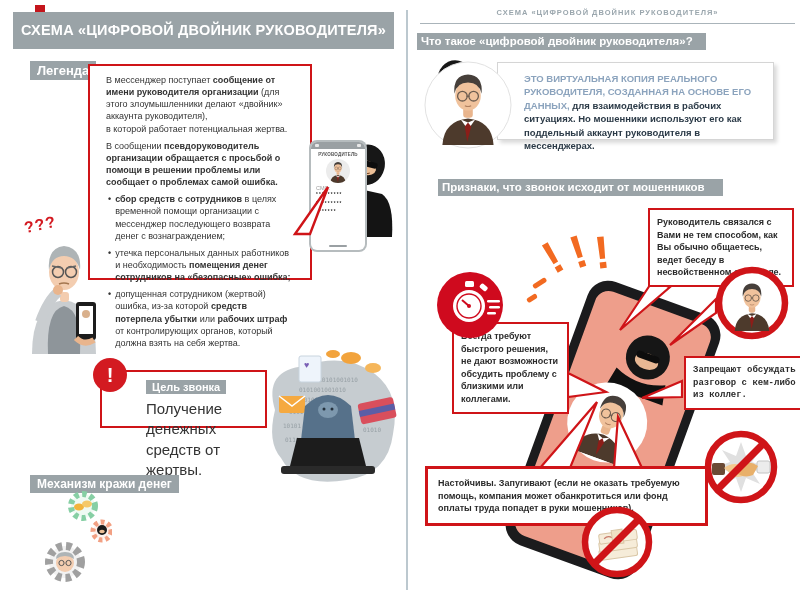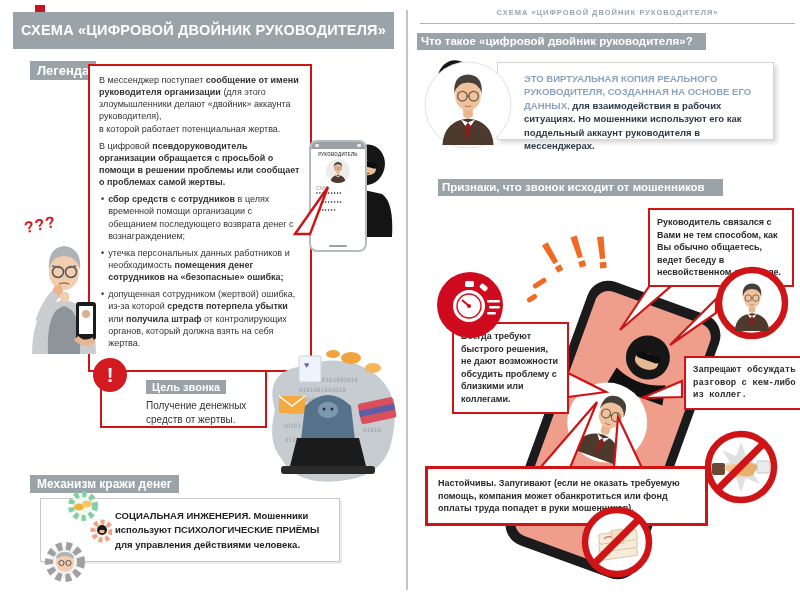--- a/index.html
+++ b/index.html
@@ -9,22 +9,22 @@
   
   .graybar{background:#9aa3a7;color:#fff;font-weight:700;}
   .seg-b{font-weight:700;}
   .muted{color:#8ba3bd;font-weight:600;}
   .navy{color:#2b3a47;font-weight:700;}
   
   #red-marker{left:35px;top:5px;width:10px;height:10px;background:#c4151c;}
   #left-title{left:13px;top:12px;width:381px;height:37px;line-height:37px;
       text-align:center;font-size:14.5px;letter-spacing:.2px;}
   #legend-label{left:30px;top:61px;padding:2px 7px;font-size:13px;}
-  #legend-box{left:88px;top:64px;width:224px;height:308px;border:2.5px solid #cf1418;
-      background:#fff;padding:8px 9px;box-sizing:border-box;font-size:9px;line-height:1.35;}
+  #legend-box{left:88px;top:64px;width:224px;height:216px;border:2.5px solid #cf1418;
+      background:#fff;padding:8px 16px;box-sizing:border-box;font-size:9px;line-height:1.35;}
   .legend-p{margin:0 0 5px 0;white-space:pre-line;}
   .blt-row{display:flex;gap:4px;margin:0 0 5px 2px;}
   .blt{font-weight:700;line-height:1.35;}
   
   #phone-left{left:309px;top:140px;width:58px;height:112px;background:#b6bcbe;
       border-radius:8px;padding:2px;box-sizing:border-box;z-index:3;}
   #phone-left .screen{width:100%;height:100%;background:#fff;border-radius:6px;overflow:hidden;position:relative;}
   #phone-left .topbar{height:7px;background:#9aa0a3;display:flex;justify-content:space-between;
       align-items:center;padding:0 4px;}
   #phone-left .topbar i{display:block;width:4px;height:3px;background:#e8e8e8;border-radius:1px;}
@@ -35,21 +35,21 @@
   #phone-home{position:absolute;bottom:3px;left:50%;transform:translateX(-50%);
       width:18px;height:2px;background:#9aa0a3;border-radius:1px;}
   #questions{left:24px;top:216px;font-size:16px;font-weight:700;color:#d31a21;
       transform:rotate(-12deg);letter-spacing:1px;}
   
   #goal-box{left:100px;top:370px;width:167px;height:58px;border:2.5px solid #cf1418;
       background:#fff;box-sizing:border-box;}
   #goal-excl{left:93px;top:358px;width:34px;height:34px;border-radius:50%;background:#d31a21;
       color:#fff;font-size:20px;font-weight:700;text-align:center;line-height:34px;z-index:4;}
   #goal-label{margin:8px 0 0 44px;display:inline-block;padding:1px 6px;font-size:11px;text-align:center;}
-  #goal-text{margin:4px 0 4px 44px;font-size:10px;line-height:1.35;color:#333;width:112px;}
+  #goal-text{margin:4px 0 4px 44px;font-size:15px;line-height:1.35;color:#333;width:112px;}
   
   #mech-label{left:30px;top:475px;padding:2px 7px;font-size:12px;}
   #mech-box{left:40px;top:498px;width:300px;height:64px;border:1.5px solid #c9c9c9;background:#fff;
       box-sizing:border-box;box-shadow:2px 2px 0 rgba(0,0,0,.08);}
   #mech-text{margin:10px 8px 0 74px;font-size:9.5px;line-height:1.5;font-weight:600;color:#222;}
   
   #divider{left:406px;top:10px;width:2px;height:580px;background:#bcc8cf;}
   
   #right-header{left:420px;top:8px;width:375px;text-align:center;font-size:7.5px;font-weight:700;
       letter-spacing:1px;color:#9aa6ad;}
@@ -97,32 +97,32 @@
 
   <div class="abs" id="red-marker"></div>
 
   <div class="abs graybar" id="left-title">СХЕМА «ЦИФРОВОЙ ДВОЙНИК РУКОВОДИТЕЛЯ»</div>
 
   <div class="abs graybar" id="legend-label">Легенда</div>
 
   <div class="abs" id="legend-box">
     <p class="legend-p"><span>В мессенджер поступает </span><span class="seg-b">сообщение от имени руководителя организации</span><span> (для этого злоумышленники делают «двойник» аккаунта руководителя),
 в которой работает потенциальная жертва.</span></p>
-    <p class="legend-p"><span>В цифровой </span><span class="seg-b">псевдоруководитель организации обращается с просьбой о помощи в решении проблемы или сообщает о проблемах самой жертвы.</span></p>
+    <p class="legend-p"><span>В сообщении </span><span class="seg-b">псевдоруководитель организации обращается с просьбой о помощи в решении проблемы или сообщает о проблемах самой ошибка.</span></p>
     <div class="blt-row">
       <span class="blt">•</span>
-      <span><span class="seg-b">сбор средств с сотрудников</span><span> в целях временной помощи организации с обещанием последующего возврата денег с вознаграждением;</span></span>
+      <span><span class="seg-b">сбор средств с сотрудников</span><span> в целях временной помощи организации с мессенджер последующего возврата денег с вознаграждением;</span></span>
       </div>
     <div class="blt-row">
       <span class="blt">•</span>
       <span><span>утечка персональных данных работников и необходимость </span><span class="seg-b">помещения денег сотрудников на «безопасные» ошибка;</span></span>
       </div>
     <div class="blt-row">
       <span class="blt">•</span>
-      <span><span>допущенная сотрудником (жертвой) ошибка, из-за которой </span><span class="seg-b">средств потерпела убытки</span><span> или </span><span class="seg-b">получила штраф</span><span> от контролирующих органов, который должна взять на себя жертва.</span></span>
+      <span><span>допущенная сотрудником (жертвой) ошибка, из-за которой </span><span class="seg-b">средств потерпела убытки</span><span> или </span><span class="seg-b">рабочих штраф</span><span> от контролирующих органов, который должна взять на себя жертва.</span></span>
       </div>
   </div>
 
   <svg class="abs" style="left:342px;top:142px;width:58px;height:100px;z-index:2" viewBox="0 0 58 100">
     <path d="M8,95 Q2,55 22,48 L40,52 Q52,60 50,95 Z" fill="#141414"></path>
     <g transform="rotate(14 24 26)">
         <use href="#thief" x="-6" y="-6" width="60" height="60"></use>
       </g>
   </svg>
 
@@ -201,23 +201,20 @@
     </g>
     <path d="M52,58 Q75,36 98,58 L102,92 L48,92 Z" fill="#56718a"></path>
     <ellipse cx="75" cy="62" rx="10" ry="8" fill="#7d98ae"></ellipse>
     <circle cx="71" cy="61" r="1.5" fill="#23303c"></circle>
       <circle cx="79" cy="61" r="1.5" fill="#23303c"></circle>
     <polygon points="44,90 106,90 113,118 37,118" fill="#1c1c1c"></polygon>
     <rect x="28" y="118" width="94" height="8" rx="3" fill="#2a2a2a"></rect>
   </svg>
 
   <div class="abs graybar" id="mech-label">Механизм кражи денег</div>
-  <div class="abs" id="mech-box">
-    <div id="mech-text"><span>СОЦИАЛЬНАЯ ИНЖЕНЕРИЯ.  Мошенники используют ПСИХОЛОГИЧЕСКИЕ ПРИЁМЫ для управления действиями человека.</span></div>
-  </div>
   <svg class="abs" style="left:26px;top:486px;width:86px;height:104px;z-index:3" viewBox="0 0 86 104">
     <circle cx="57" cy="20" r="12" fill="#effaf3" stroke="#86cfa4" stroke-width="6" stroke-dasharray="4.5 3.4"></circle>
     <ellipse cx="53" cy="21" rx="5" ry="3.4" fill="#f2b43c"></ellipse>
     <ellipse cx="61" cy="18" rx="5" ry="3.4" fill="#f5c968"></ellipse>
     <circle cx="76" cy="45" r="9" fill="#fdf1ec" stroke="#f2a083" stroke-width="5" stroke-dasharray="3.8 3"></circle>
     <circle cx="76" cy="44" r="5" fill="#1a1a1a"></circle>
     <ellipse cx="76" cy="45.5" rx="2.8" ry="1.8" fill="#ecbf97"></ellipse>
     <circle cx="39" cy="76" r="16" fill="#f2f2f2" stroke="#a0a0a0" stroke-width="8" stroke-dasharray="5.5 4"></circle>
     <circle cx="39" cy="77" r="9" fill="#f3cdb0"></circle>
     <path d="M30,73 Q30,66 39,66 Q48,66 48,73 Q44,70 39,70 Q34,70 30,73 Z" fill="#aeb4b6"></path>

